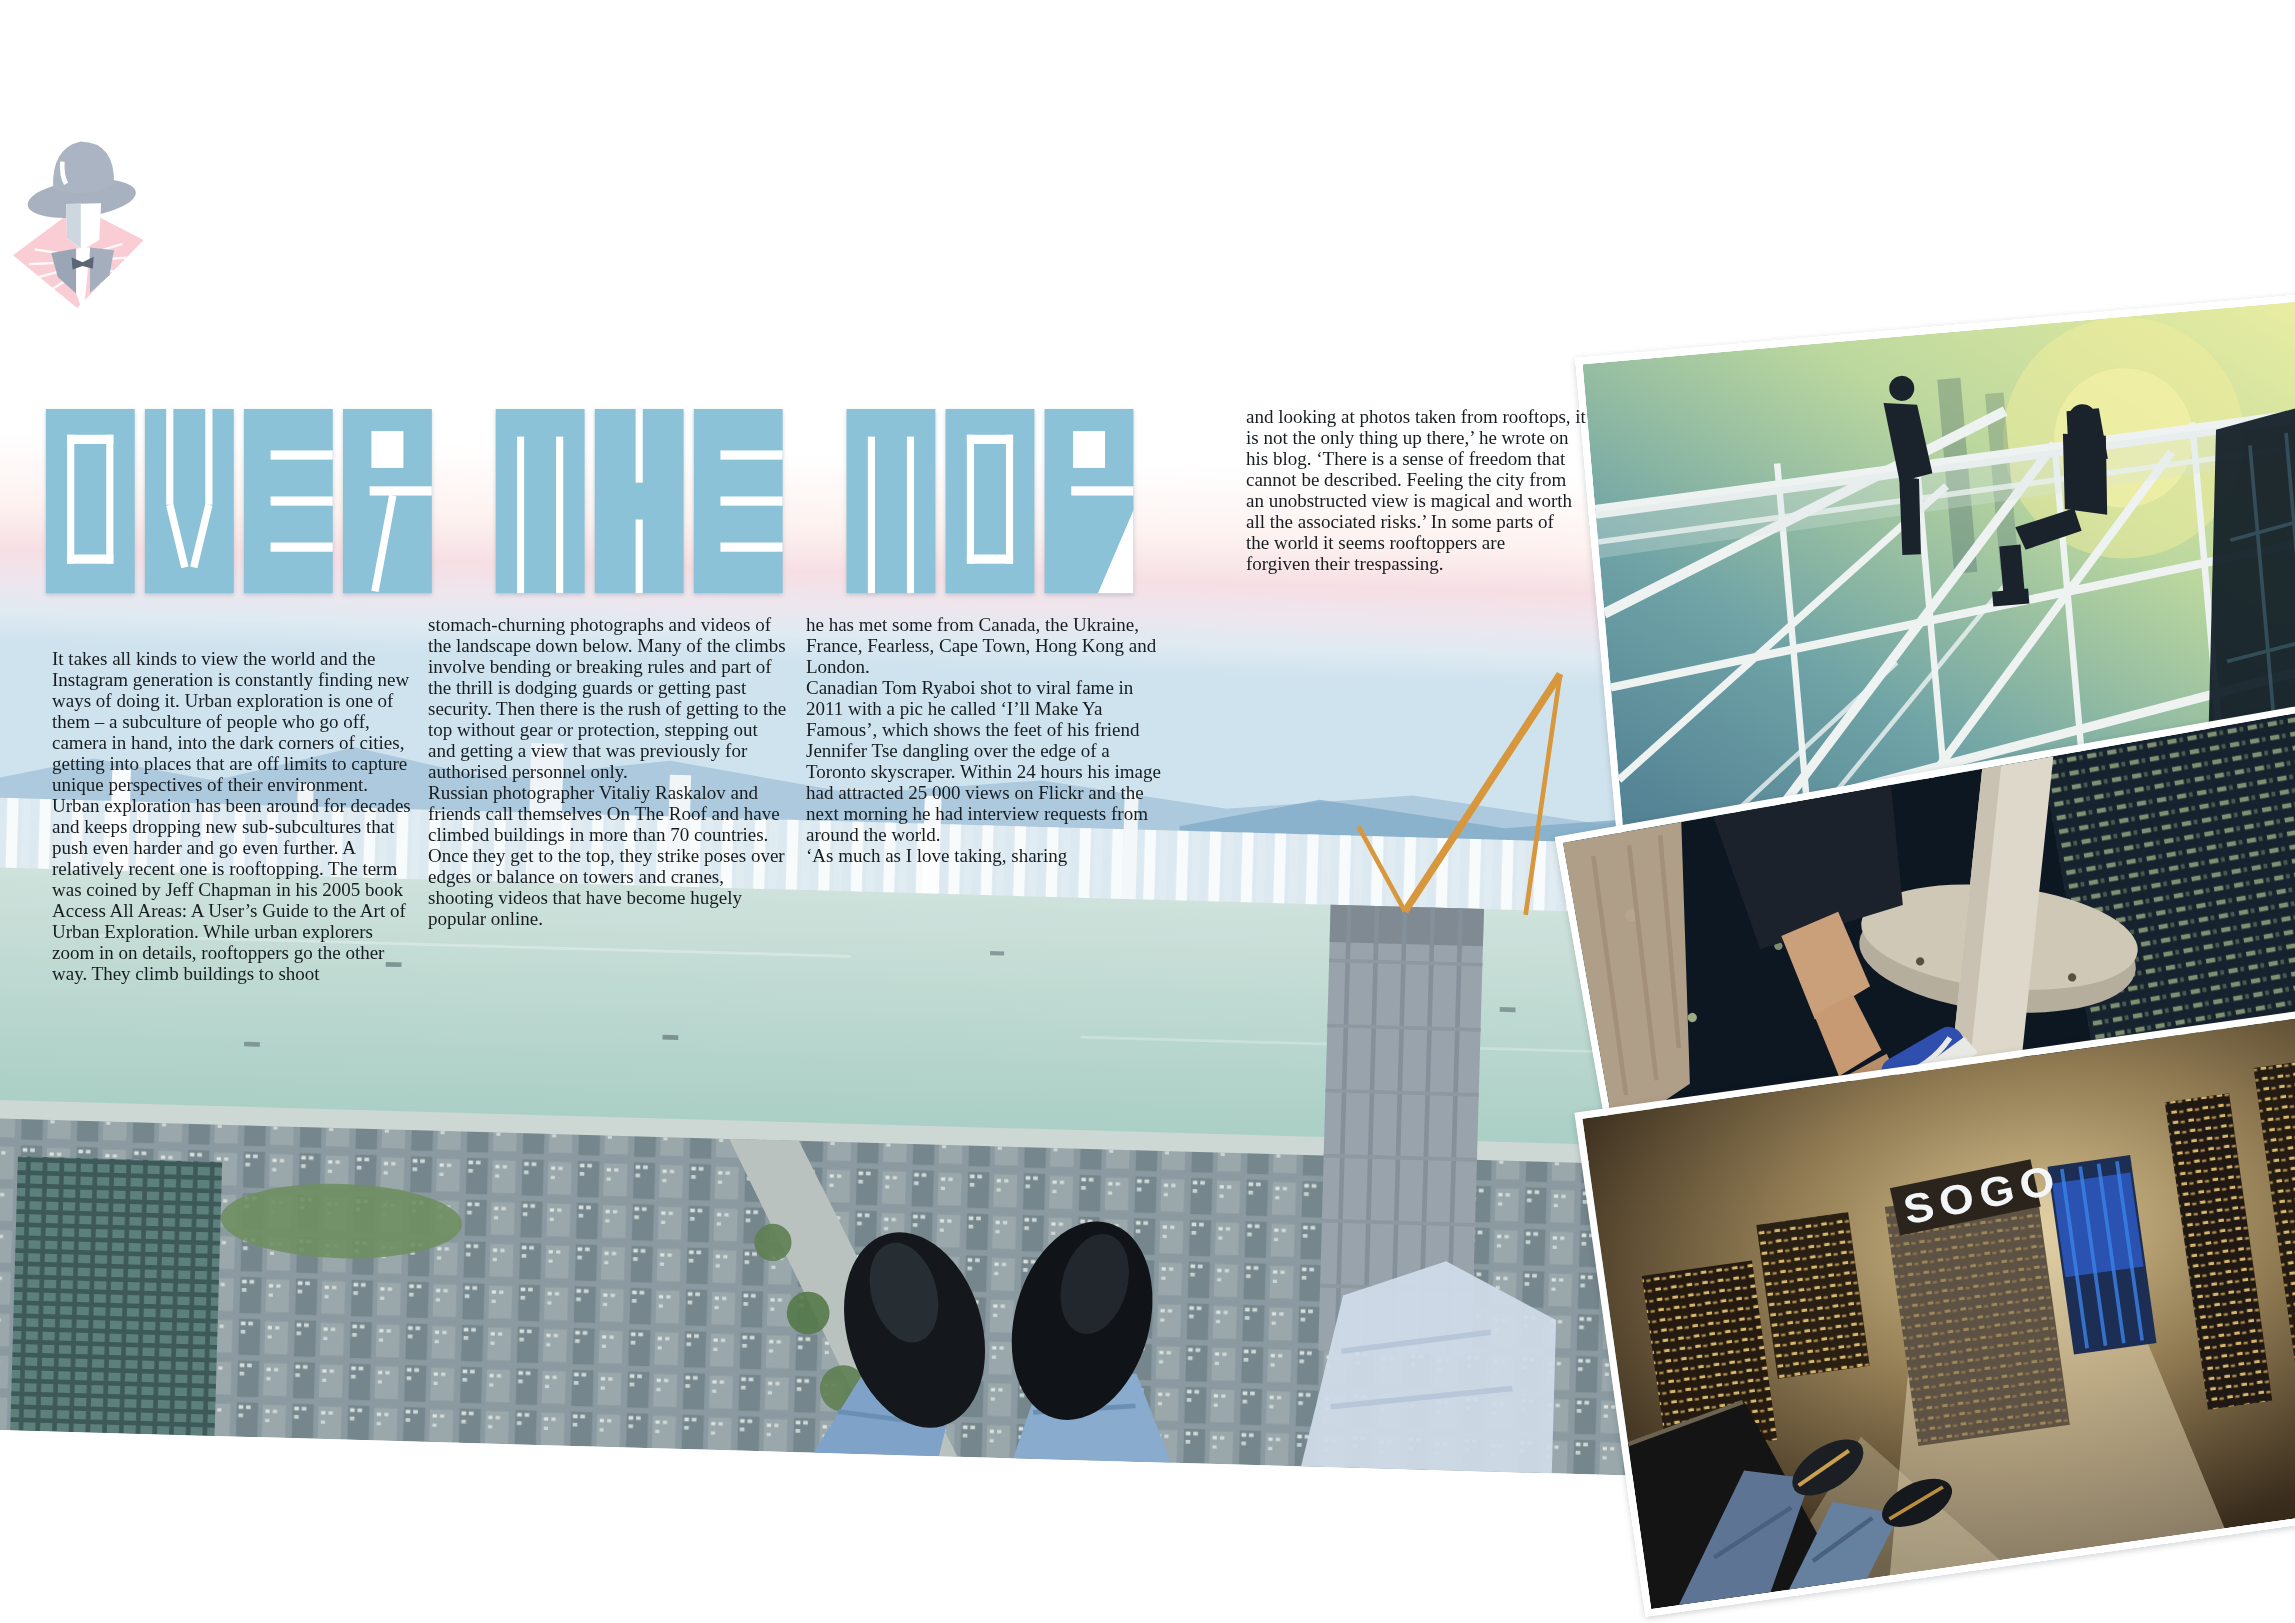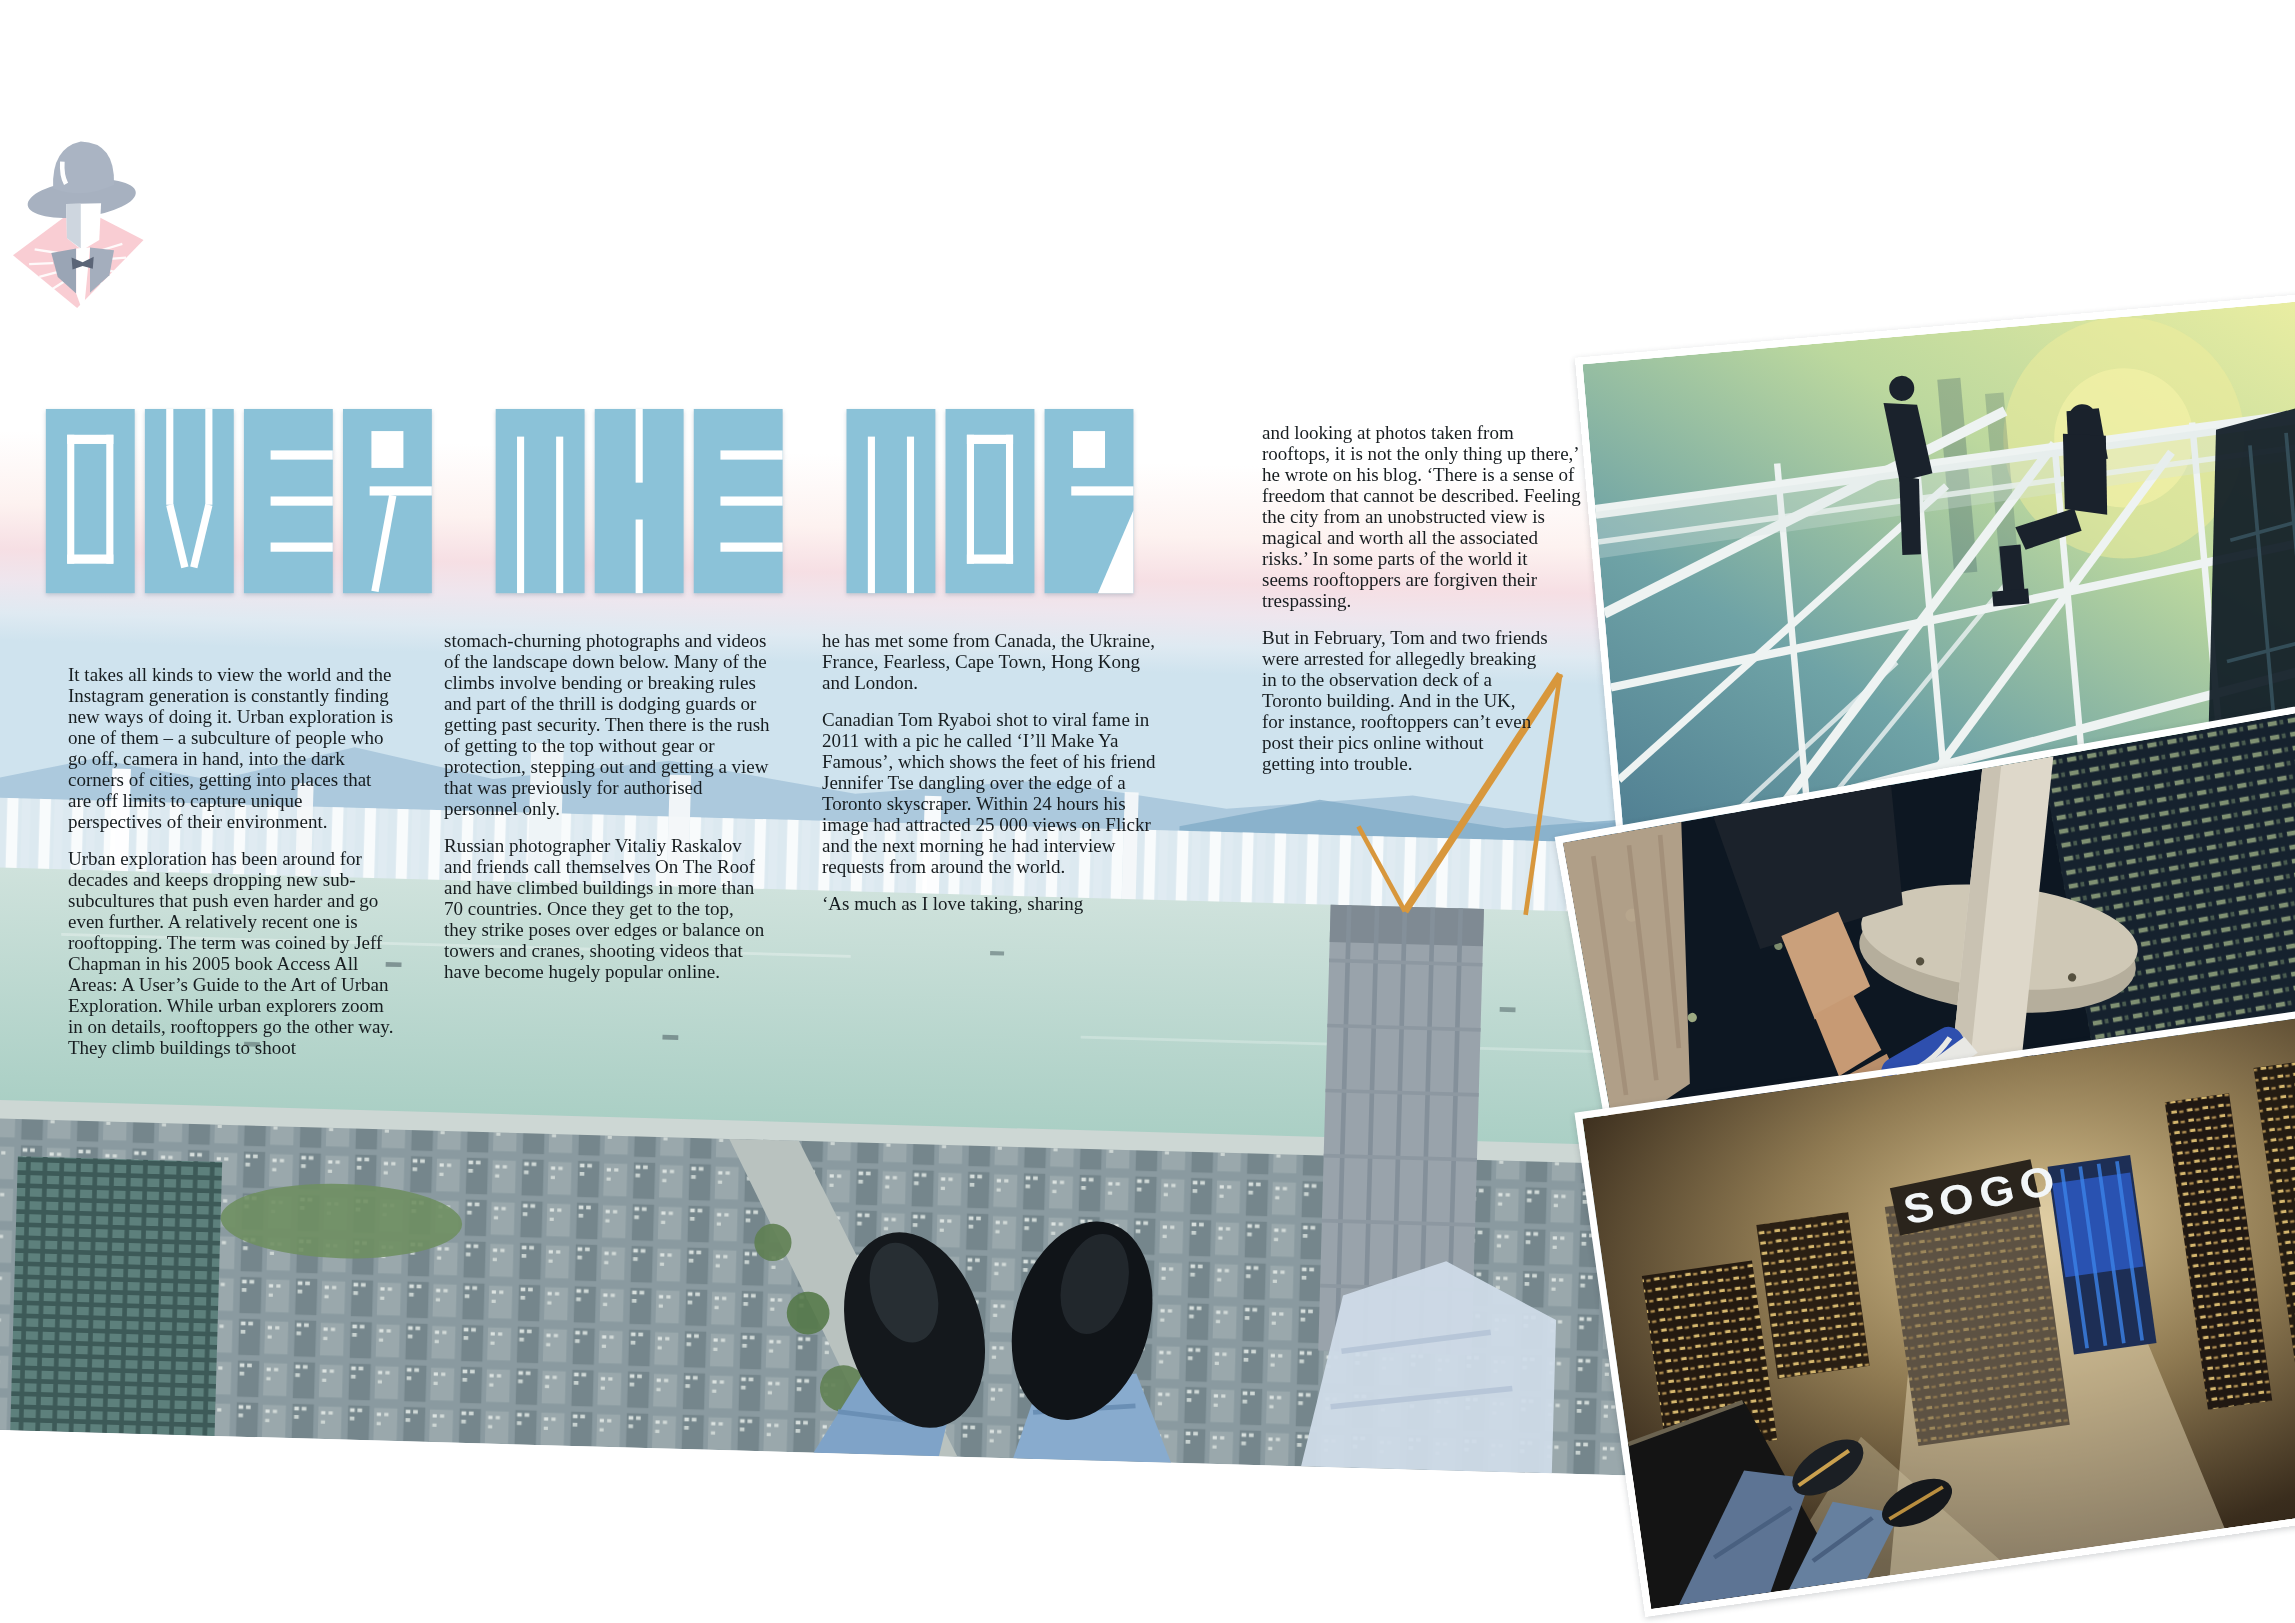--- a/index.html
+++ b/index.html
@@ -22,21 +22,21 @@
   #logo{position:absolute;left:7px;top:134px;width:143px;height:180px;z-index:6}
 
   
   #title-wrap{position:absolute;left:44px;top:406px;width:1120px;height:192px;z-index:6}
   #title-wrap svg{filter:drop-shadow(0 2.3px 1.9px rgba(90,120,140,.30))}
   .sr{position:absolute;width:0.5px;height:0.5px;overflow:hidden;clip:rect(0 0 0 0);white-space:nowrap}
 
   
   .col{position:absolute;z-index:7;color:#171d20;font-size:19px;line-height:21px;
        font-family:"Liberation Serif",serif;text-align:left}
-  .col p{margin:16px}
+  .col p{margin:0}
   #col-1{left:52px; top:648px;width:359px}
   #col-2{left:428px; top:614px;width:359px}
   #col-3{left:806px;top:614px;width:366px}
   #col-4{left:1246px;top:406px; width:355px}
   #col4-wrap-spacer{float:right;width:153px;height:453px;margin-top:303px;
        shape-outside:polygon(100% 0,0 100%,100% 100%)}
 </style>
 </head>
 <body>
 
@@ -369,17 +369,16 @@
       <p>Russian photographer Vitaliy Raskalov and friends call themselves On The Roof and have climbed buildings in more than 70 countries. Once they get to the top, they strike poses over edges or balance on towers and cranes, shooting videos that have become hugely popular online.</p>
     </div>
   <div id="col-3" class="col">
       <p>he has met some from Canada, the Ukraine, France, Fearless, Cape Town, Hong Kong and London.</p>
       <p>Canadian Tom Ryaboi shot to viral fame in 2011 with a pic he called ‘I’ll Make Ya Famous’, which shows the feet of his friend Jennifer Tse dangling over the edge of a Toronto skyscraper. Within 24 hours his image had attracted 25 000 views on Flickr and the next morning he had interview requests from around the world.</p>
       <p>‘As much as I love taking, sharing</p>
     </div>
   <div id="col-4" class="col">
     <div id="col4-wrap-spacer"></div>
   <p>and looking at photos taken from rooftops, it is not the only thing up there,’ he wrote on his blog. ‘There is a sense of freedom that cannot be described. Feeling the city from an unobstructed view is magical and worth all the associated risks.’ In some parts of the world it seems rooftoppers are forgiven their trespassing.</p>
-      <p>But in February, Tom and two friends were arrested for allegedly breaking in to the observation deck of a Toronto building. And in the UK, for instance, rooftoppers can’t even post their pics online without getting into trouble.</p>
     </div>
 
 </div>
 
 
 </body></html>

